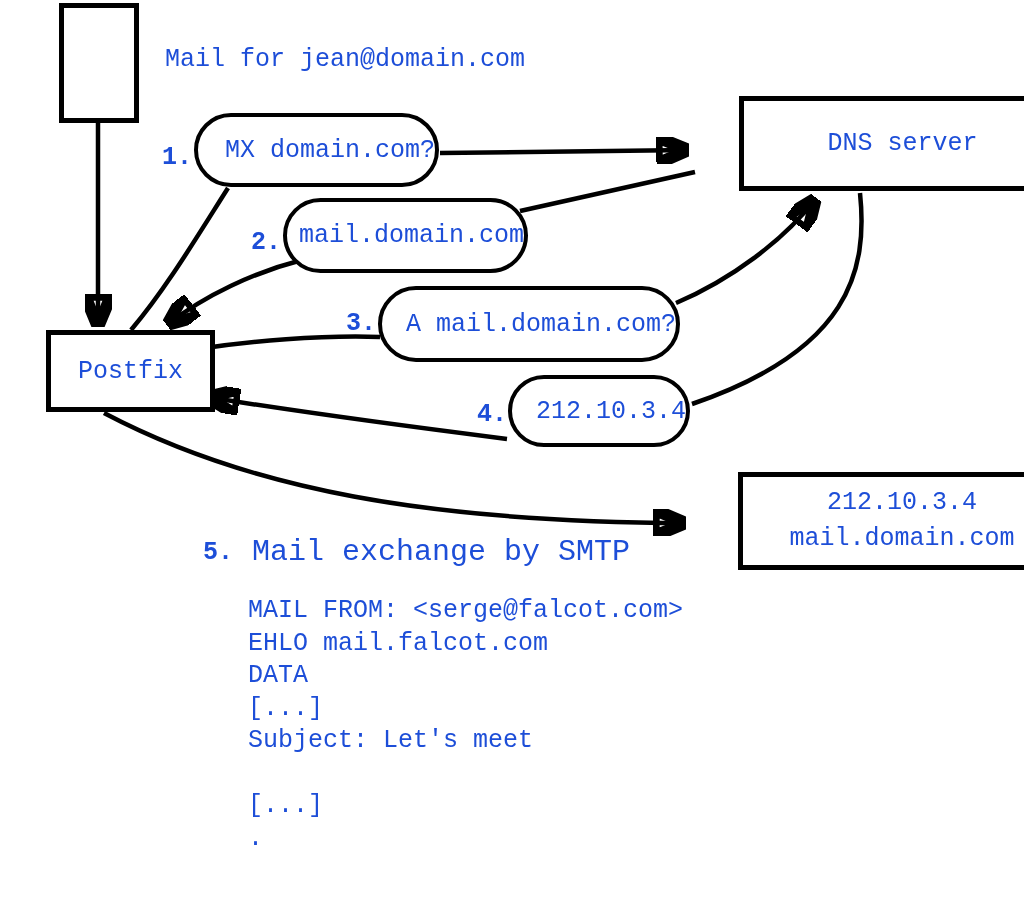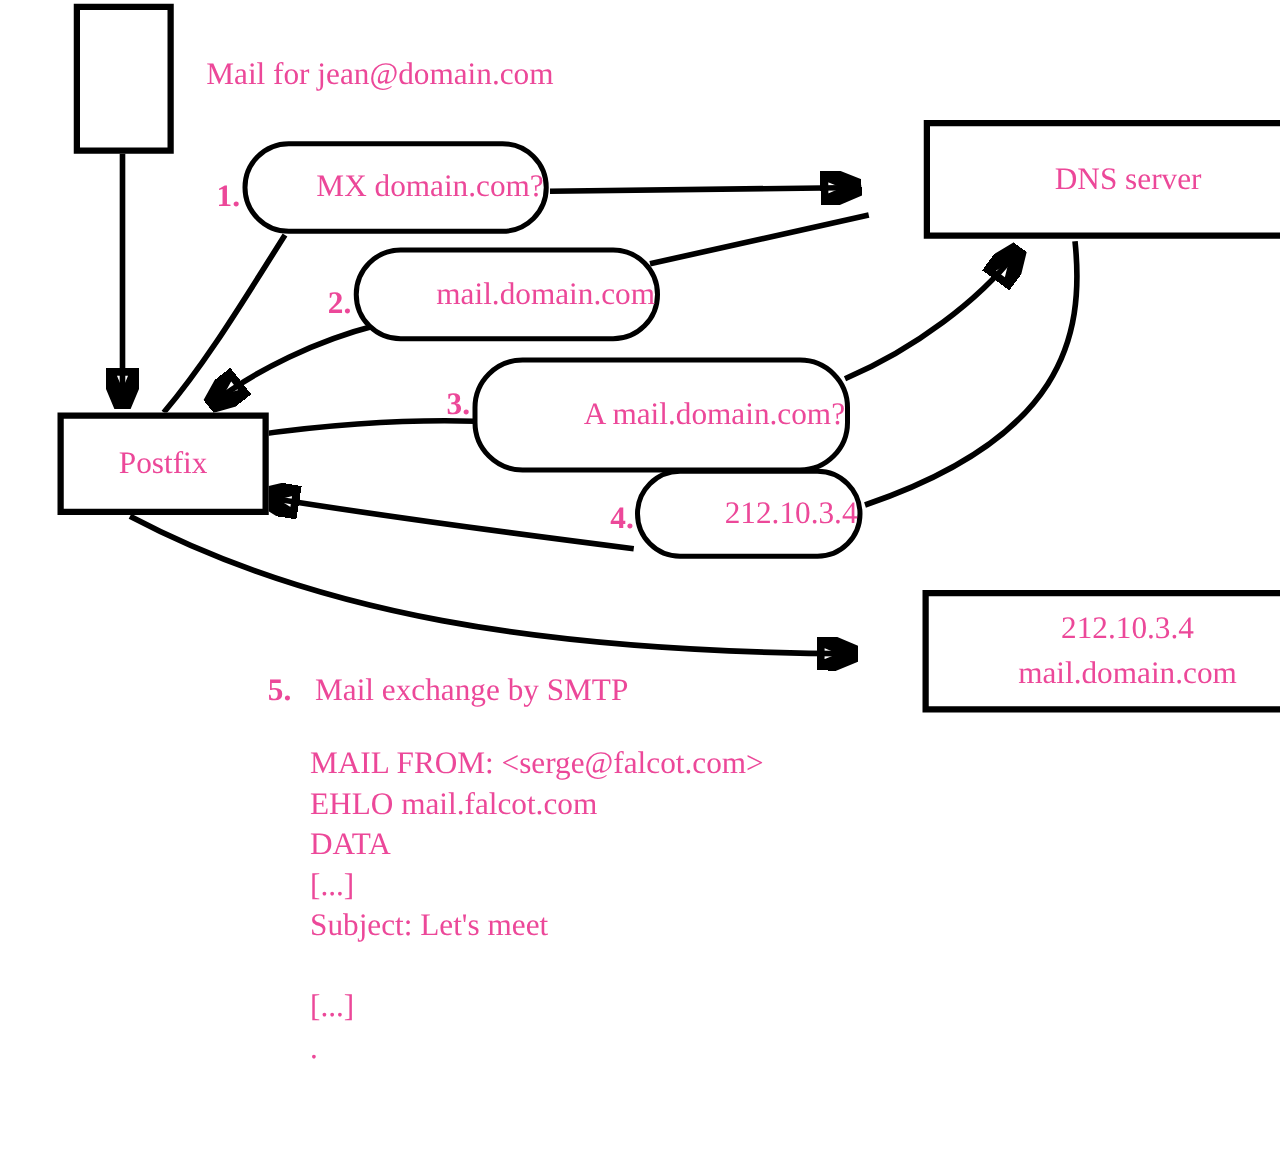--- a/index.html
+++ b/index.html
@@ -1,21 +1,21 @@
 <!DOCTYPE html>
 <html><head>
 <meta charset="utf-8">
 <style>
   html,body { margin:0; padding:0; background:#ffffff; }
   .canvas {
     position:relative;
     width:1024px; height:919px;
     background:#ffffff;
-    color:#ec4899;
-    font-family:Liberation Serif, serif;
+    color:#1d4ed8;
+    font-family:Liberation Mono, monospace;
     overflow:hidden;
   }
   svg.wires { position:absolute; left:0; top:0; width:1024px; height:919px; z-index:1; }
   svg.wires path, svg.wires line { stroke:#000; stroke-width:4.5; fill:none; }
 
   .box {
     position:absolute; z-index:2;
     background:#fff; border:5px solid #000; box-sizing:border-box;
     display:flex; align-items:center; justify-content:center;
     font-size:25px; text-align:center;margin-left:44px;
@@ -30,21 +30,21 @@
     position:absolute; z-index:3;
     font-size:25px; font-weight:bold; line-height:25px;
     text-align:right; white-space:nowrap;
   }
   .note {
     position:absolute; z-index:3;
     font-size:25px; line-height:26px; white-space:nowrap;
   }
   .step5-label {
     position:absolute; z-index:3;
-    font-size:25px; line-height:25px; white-space:nowrap;
+    font-size:30px; line-height:25px; white-space:nowrap;
   }
   .smtp {
     position:absolute; z-index:3;
     font-size:25px; line-height:32.5px; white-space:pre;
   }
   .dest-line { line-height:36px; }
   .envelope { position:absolute; z-index:2; background:#fff; border:5px solid #000; box-sizing:border-box; }
 </style>
 </head>
 <body>
@@ -89,21 +89,21 @@
   <div class="pill" style="left:194px; top:113px; width:245px; height:74px;">
     <span>MX domain.com?</span>
   </div>
   <div class="num" style="left:150px; top:145px; width:42px;">1.</div>
 
   <div class="pill" style="left:283px; top:198px; width:245px; height:75px;">
     <span>mail.domain.com</span>
   </div>
   <div class="num" style="left:239px; top:230px; width:42px;">2.</div>
 
-  <div class="pill" style="left:378px; top:286px; width:302px; height:92px;">
+  <div class="pill" style="left:378px; top:286px; width:302px; height:76px;">
     <span>A mail.domain.com?</span>
   </div>
   <div class="num" style="left:334px; top:311px; width:42px;">3.</div>
 
   <div class="pill" style="left:508px; top:375px; width:182px; height:72px;">
     <span>212.10.3.4</span>
   </div>
   <div class="num" style="left:465px; top:402px; width:42px;">4.</div>
 
   <div class="num" style="left:177px; top:540px; width:56px;">5.</div>

